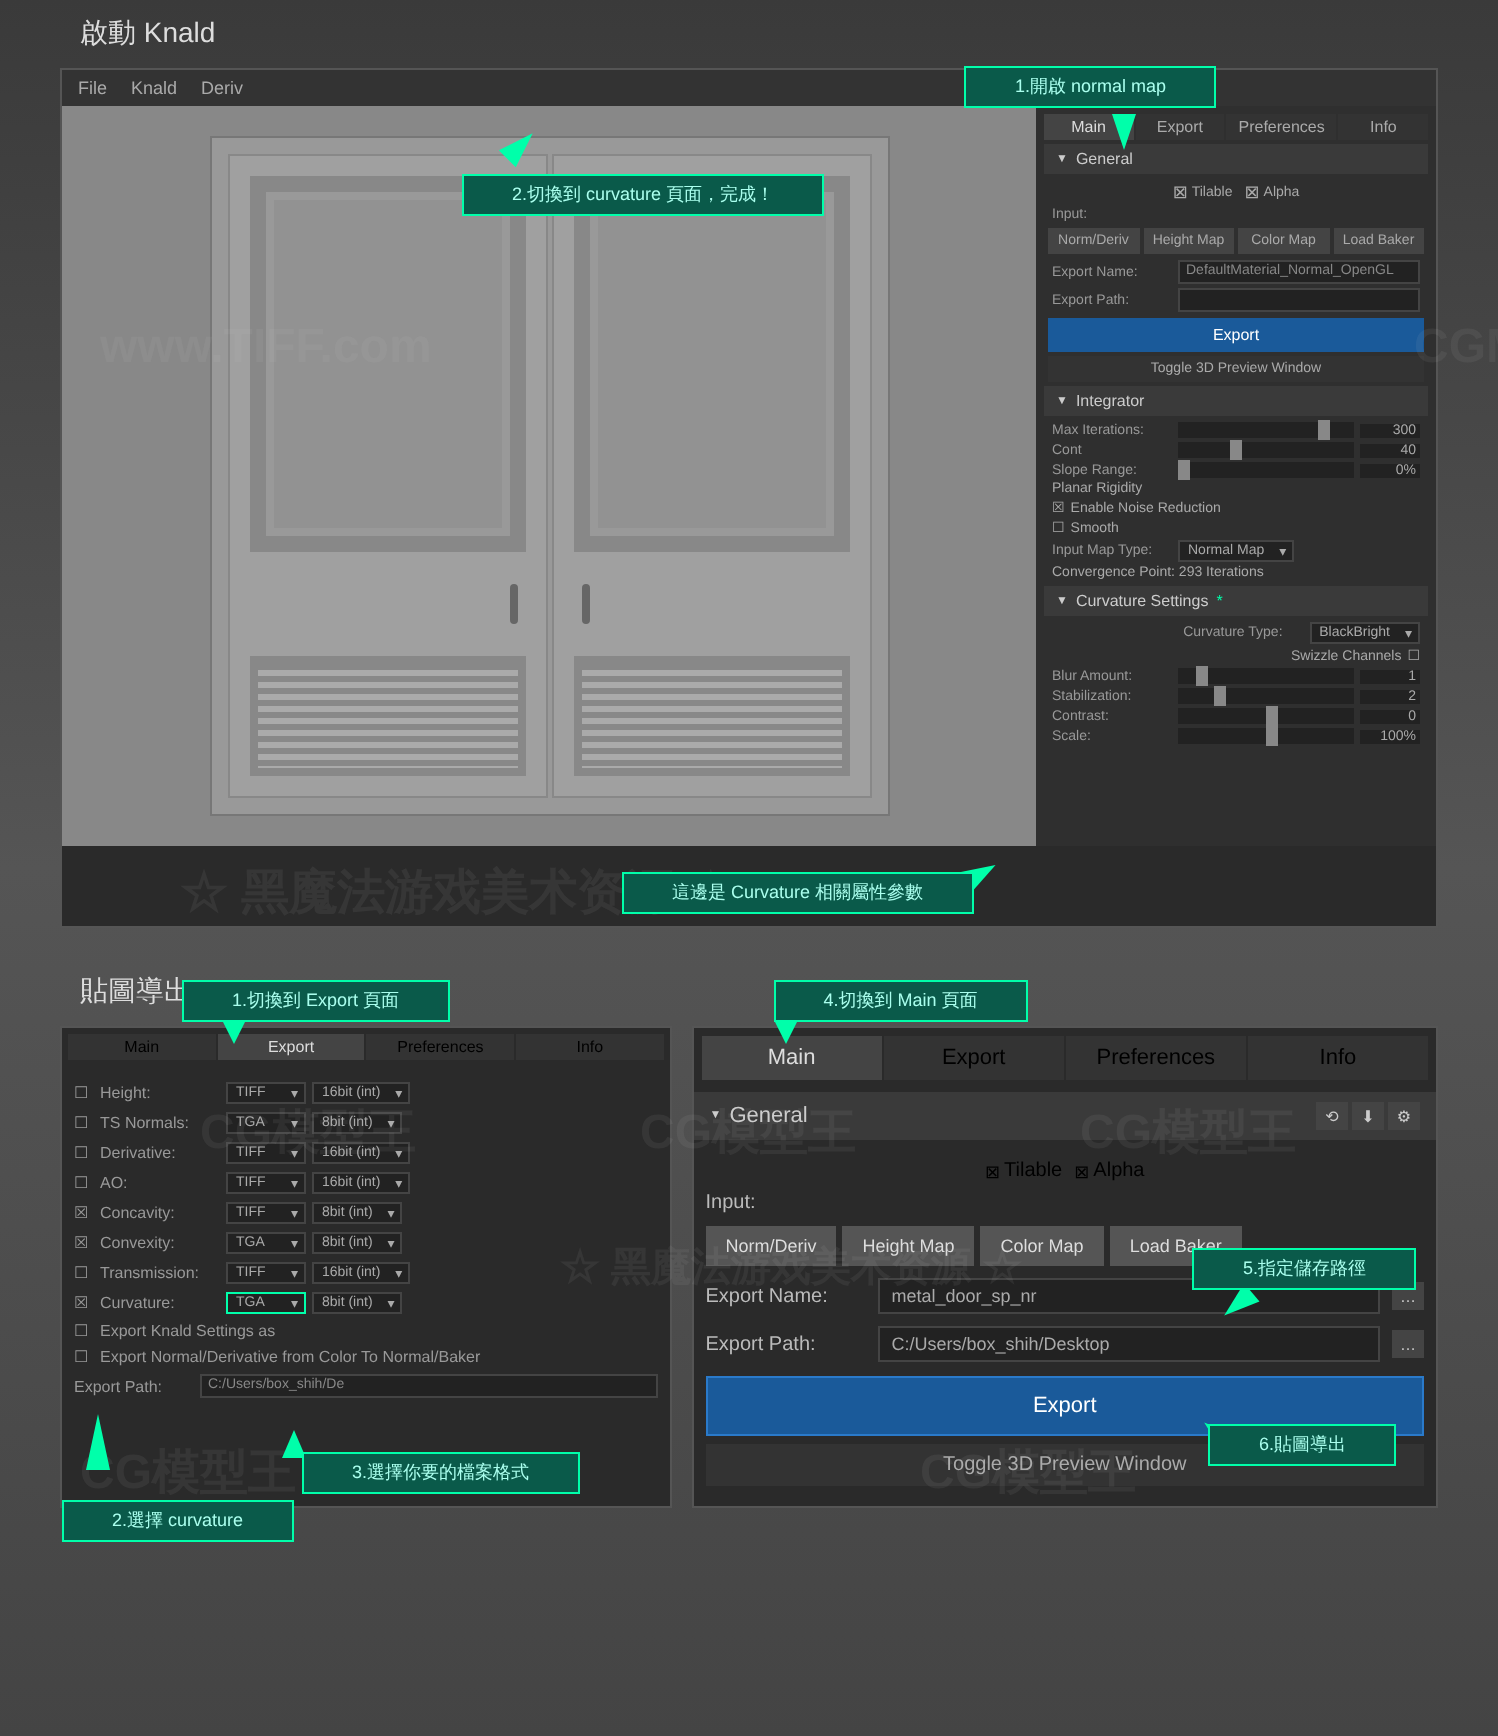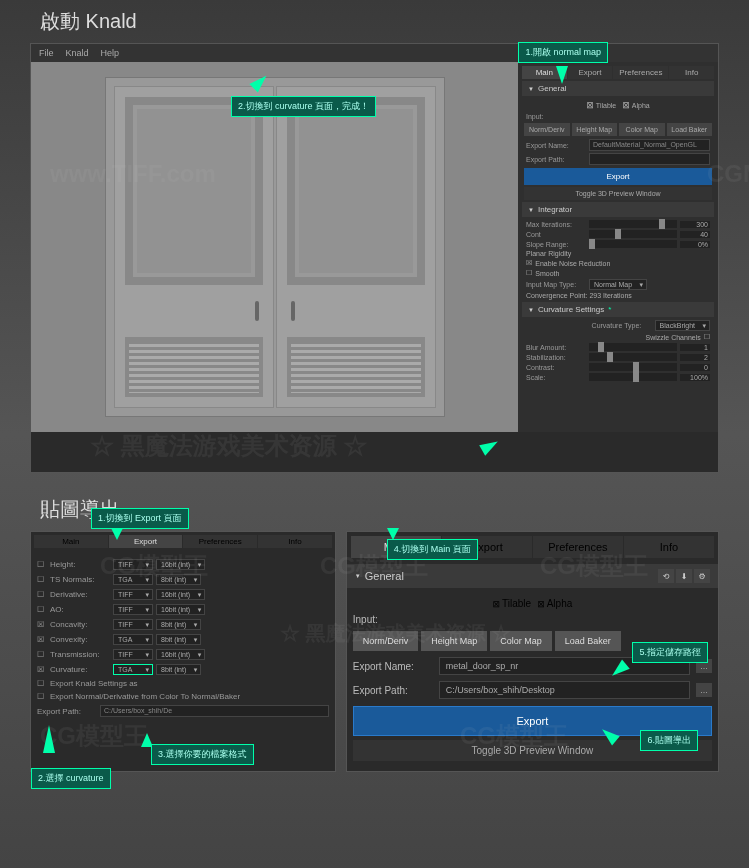--- a/index.html
+++ b/index.html
@@ -1,17 +1,17 @@
 <!DOCTYPE html>
 <html><head>
 <meta charset="utf-8">
 <style>
 * { margin: 0; padding: 0; box-sizing: border-box; font-family: Arial, sans-serif; }
 body { background: linear-gradient(180deg, #3a3a3a 0%, #555 50%, #444 100%); width: 749px; height: 868px; overflow: hidden; position: relative; }
-.section-title { color: #ddd; font-size: 20px; padding: 8px 40px; }
+.section-title { color: #ddd; font-size: 14px; padding: 8px 40px; }
 .app-window { background: #2a2a2a; border: 1px solid #555; margin: 0 30px 15px 30px; position: relative; }
 .menubar { display: flex; gap: 12px; padding: 4px 8px; background: #333; font-size: 9px; color: #aaa; }
 .menubar span { cursor: pointer; }
 .tabbar { display: flex; gap: 2px; padding: 2px 4px; background: #2a2a2a; font-size: 8px; color: #888; flex-wrap: wrap; }
 .tab { padding: 3px 6px; background: #333; cursor: pointer; }
 .tab.active { background: #444; color: #ccc; }
 .main-layout { display: flex; }
 .viewport { flex: 1; background: #888; display: flex; align-items: center; justify-content: center; height: 370px; position: relative; }
 .door { width: 340px; height: 340px; background: #999; display: flex; gap: 2px; padding: 8px; border: 1px solid #777; }
 .door-half { flex: 1; background: #a0a0a0; display: flex; flex-direction: column; gap: 6px; padding: 10px; border: 1px solid #888; }
@@ -31,21 +31,21 @@
 .mini-btn { flex: 1; background: #444; padding: 3px 2px; font-size: 7px; text-align: center; color: #aaa; cursor: pointer; }
 .input-field { flex: 1; background: #222; border: 1px solid #444; padding: 1px 3px; color: #888; font-size: 7px; height: 12px; }
 .export-btn { background: #1a5a9a; color: #fff; text-align: center; padding: 4px; margin: 2px; font-size: 8px; cursor: pointer; }
 .toggle-preview { background: #333; color: #aaa; text-align: center; padding: 3px; margin: 2px; font-size: 7px; cursor: pointer; }
 .slider { flex: 1; height: 8px; background: #222; position: relative; }
 .slider-thumb { position: absolute; width: 6px; height: 10px; background: #888; top: -1px; }
 .val { width: 30px; background: #222; text-align: right; padding: 0 2px; font-size: 7px; }
 .checkbox-row { display: flex; justify-content: center; gap: 6px; padding: 2px 4px; font-size: 7px; }
 .cb { display: inline-flex; align-items: center; gap: 2px; }
 .cb::before { content: "⊠"; font-size: 9px; }
-.annotation { position: absolute; background: #0a5a4a; border: 1px solid #0fa; color: #afe; font-size: 9px; padding: 3px 6px; z-index: 10; white-space: nowrap; }
+.annotation { position: absolute; background: #0a5a4a; border: 1px solid #0fa; color: #afe; font-size: 9px; padding: 3px 24px; z-index: 10; white-space: nowrap; }
 .arrow { position: absolute; z-index: 9; }
 .arrow-down { width: 0; height: 0; border-left: 6px solid transparent; border-right: 6px solid transparent; border-top: 18px solid #0fa; }
 .arrow-right { width: 0; height: 0; border-top: 6px solid transparent; border-bottom: 6px solid transparent; border-left: 18px solid #0fa; }
 .arrow-left { width: 0; height: 0; border-top: 6px solid transparent; border-bottom: 6px solid transparent; border-right: 18px solid #0fa; }
 
 .bottom-row { display: flex; gap: 10px; padding: 0 30px; }
 .panel-box { background: #2a2a2a; border: 1px solid #555; flex: 1; position: relative; padding-bottom: 4px; }
 .export-grid { padding: 4px; }
 .export-row { display: flex; align-items: center; gap: 3px; padding: 2px; font-size: 8px; color: #999; }
 .export-row .chk { width: 10px; }
@@ -67,21 +67,21 @@
 
 <div class="section-title">啟動 Knald</div>
 
 <div class="app-window" style="height:430px;">
   <div class="annotation" style="top:-2px; right:110px;">1.開啟 normal map</div>
   <div class="arrow arrow-down" style="top:22px; right:150px;"></div>
 
   <div class="menubar">
     <span>File</span>
     <span>Knald</span>
-    <span>Help</span>
+    <span>Deriv</span>
   </div>
 
   <div class="annotation" style="top:52px; left:200px;">2.切換到 curvature 頁面，完成！</div>
   <div class="arrow arrow-right" style="top:32px; left:220px; transform:rotate(-45deg);"></div>
 
   <div class="main-layout">
     <div class="viewport">
       <div class="door">
         <div class="door-half">
           <div class="door-panel"></div>
@@ -204,20 +204,21 @@
         </div>
       <div class="row">
           <label>Scale:</label>
           <div class="slider">
             <div class="slider-thumb" style="left:50%"></div>
           </div>
           <div class="val">100%</div>
         </div>
     </div>
   </div>
+  <div class="annotation" style="bottom:6px; left:280px;">這邊是 Curvature 相關屬性參數</div>
   <div class="arrow arrow-right" style="bottom:20px; left:450px; transform:rotate(-30deg);"></div>
 </div>
 
 <div class="section-title">貼圖導出</div>
 
 <div class="bottom-row">
   <div class="panel-box" style="flex:0.9">
     <div class="annotation" style="top:-24px; left:60px;">1.切換到 Export 頁面</div>
     <div class="arrow arrow-down" style="top:-4px; left:80px; border-top-width:12px;"></div>
     <div class="side-tabs" style="padding:3px;">
@@ -290,21 +291,21 @@
           <div class="input-field">C:/Users/box_shih/De</div>
         </div>
     </div>
     <div class="annotation" style="bottom:6px; left:120px;">3.選擇你要的檔案格式</div>
     <div class="arrow arrow-down" style="bottom:24px; left:110px; transform:rotate(180deg); border-top-width:14px;"></div>
     <div class="annotation" style="bottom:-18px; left:0px;">2.選擇 curvature</div>
     <div class="arrow arrow-down" style="bottom:18px; left:12px; transform:rotate(180deg); border-top-width:28px;"></div>
   </div>
 
   <div class="panel-box" style="flex:1.1">
-    <div class="annotation" style="top:-24px; left:40px;margin-top:31px;">4.切換到 Main 頁面</div>
+    <div class="annotation" style="top:-24px; left:40px;">4.切換到 Main 頁面</div>
     <div class="arrow arrow-down" style="top:-4px; left:40px; border-top-width:12px;"></div>
     <div class="side-tabs" style="padding:4px; font-size:11px;">
       <span class="side-tab active" style="padding:5px 10px">Main</span>
       <span class="side-tab" style="padding:5px 10px">Export</span>
       <span class="side-tab" style="padding:5px 10px">Preferences</span>
       <span class="side-tab" style="padding:5px 10px">Info</span>
     </div>
     <div class="section-header" style="font-size:11px; padding:5px 8px;">
       <span>General</span>
       <span style="margin-left:auto; display:flex; gap:2px;">

